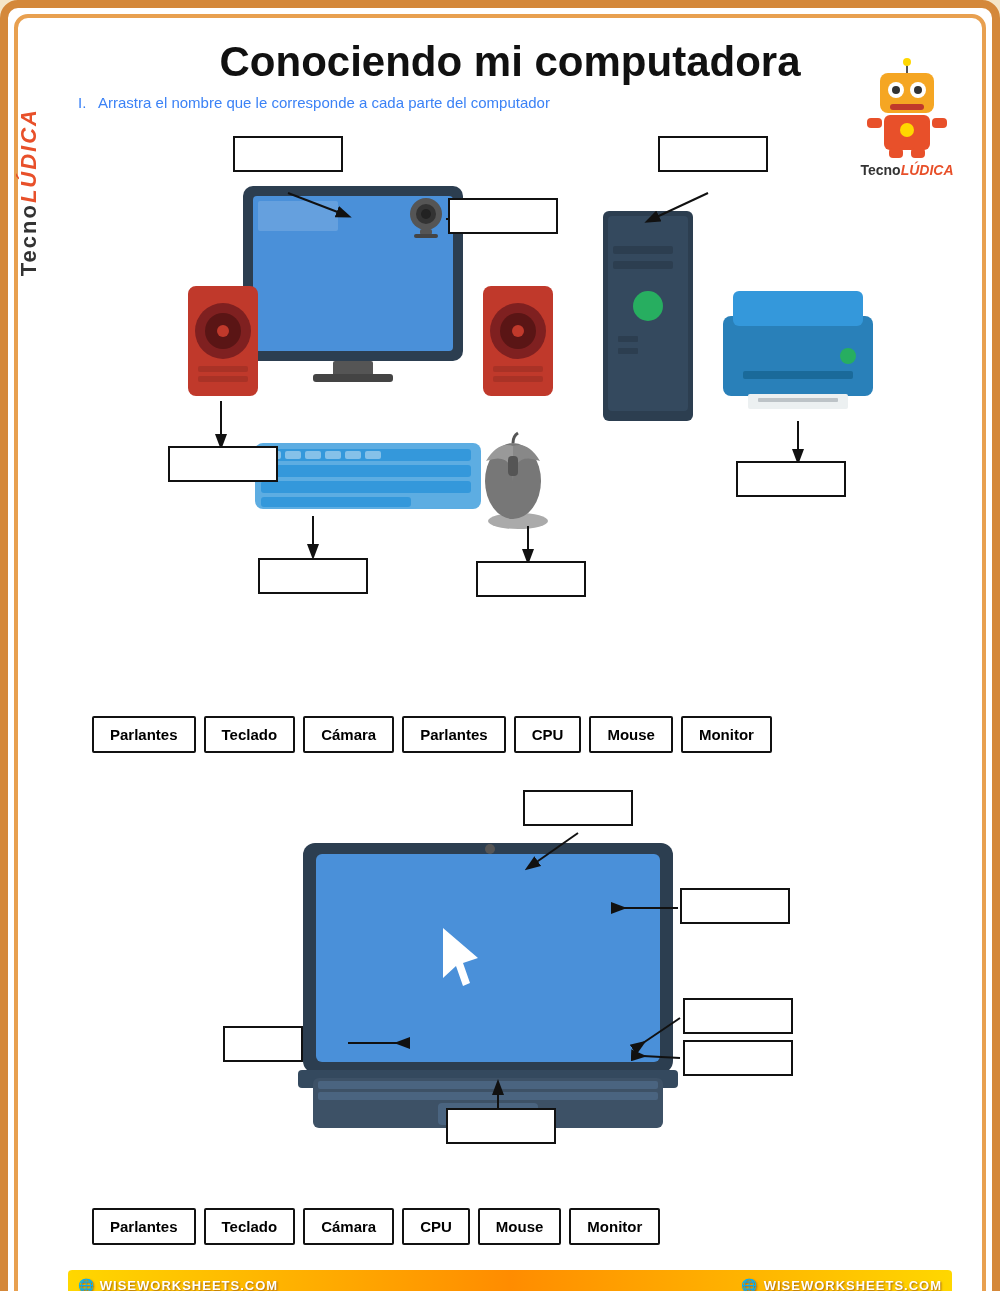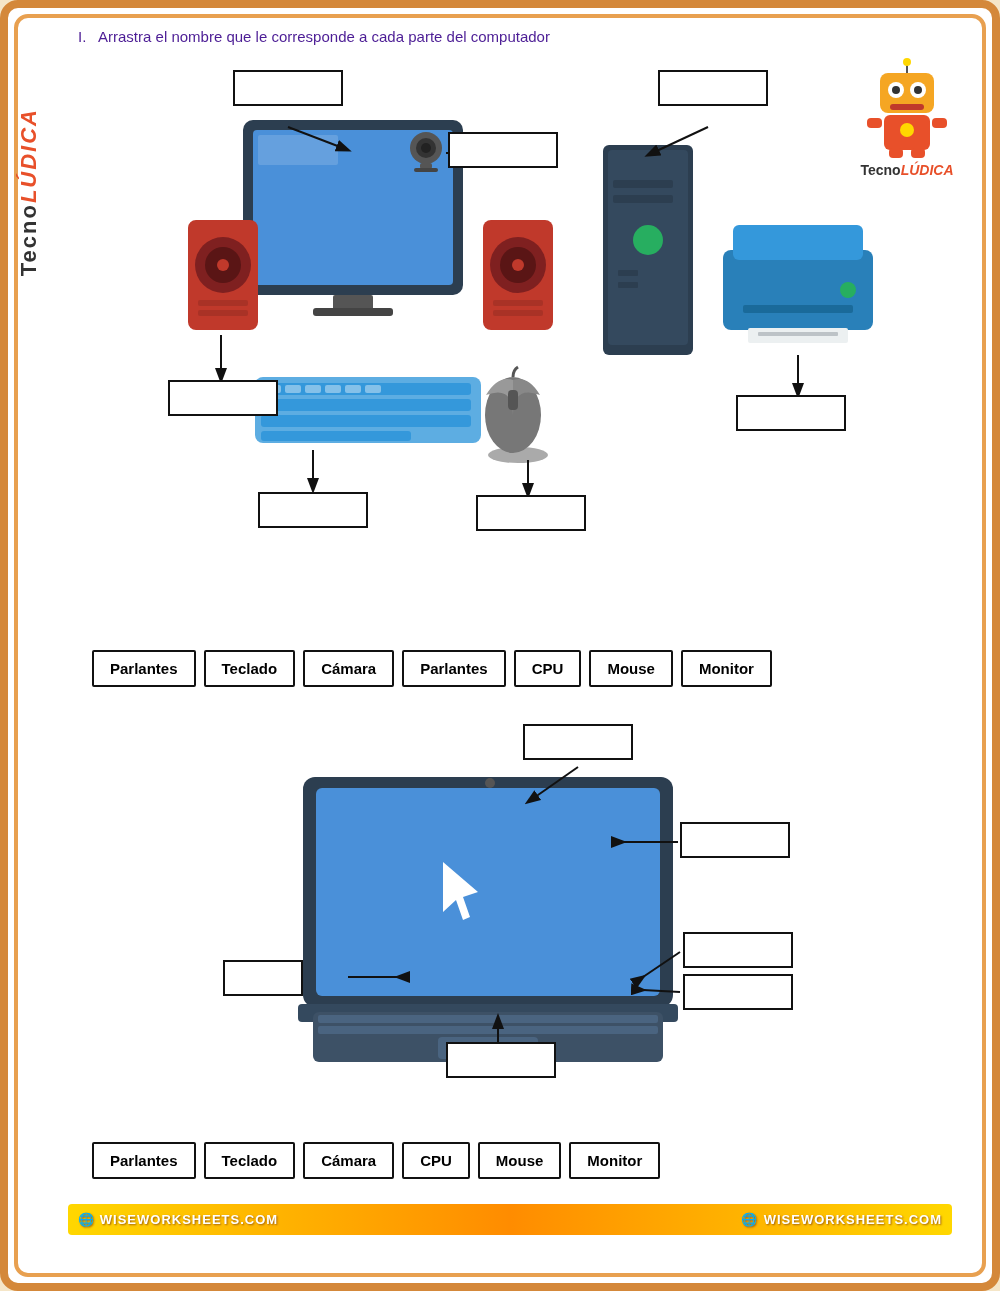--- a/index.html
+++ b/index.html
@@ -57,21 +57,21 @@
       font-size: 42px;
       font-weight: 900;
       color: #111;
       margin-bottom: 8px;
       padding-top: 10px;
     }
 
     
     .instruction {
       font-size: 15px;
-      color: #4c1d95;
+      color: #3b82f6;
       margin-bottom: 15px;
       margin-left: 10px;
     }
 
     
     .section1 {
       position: relative;
       width: 100%;
       height: 580px;
       margin-bottom: 10px;
@@ -220,20 +220,23 @@
   </style>
 </head>
 <body>
 
 <div class="page">
 
   <div class="brand-vertical">
     Tecno<span class="lud">LÚDICA</span>
   </div>
 
+  <h1 class="title">
+    Conociendo mi computadora
+  </h1>
 
   <p class="instruction">
     <span>I.</span>&nbsp;&nbsp;
     <span>Arrastra el nombre que le corresponde a cada parte del computador</span>
   </p>
 
   <div class="robot-placeholder">
 
     <svg width="90" height="100" viewBox="0 0 90 100">
 

